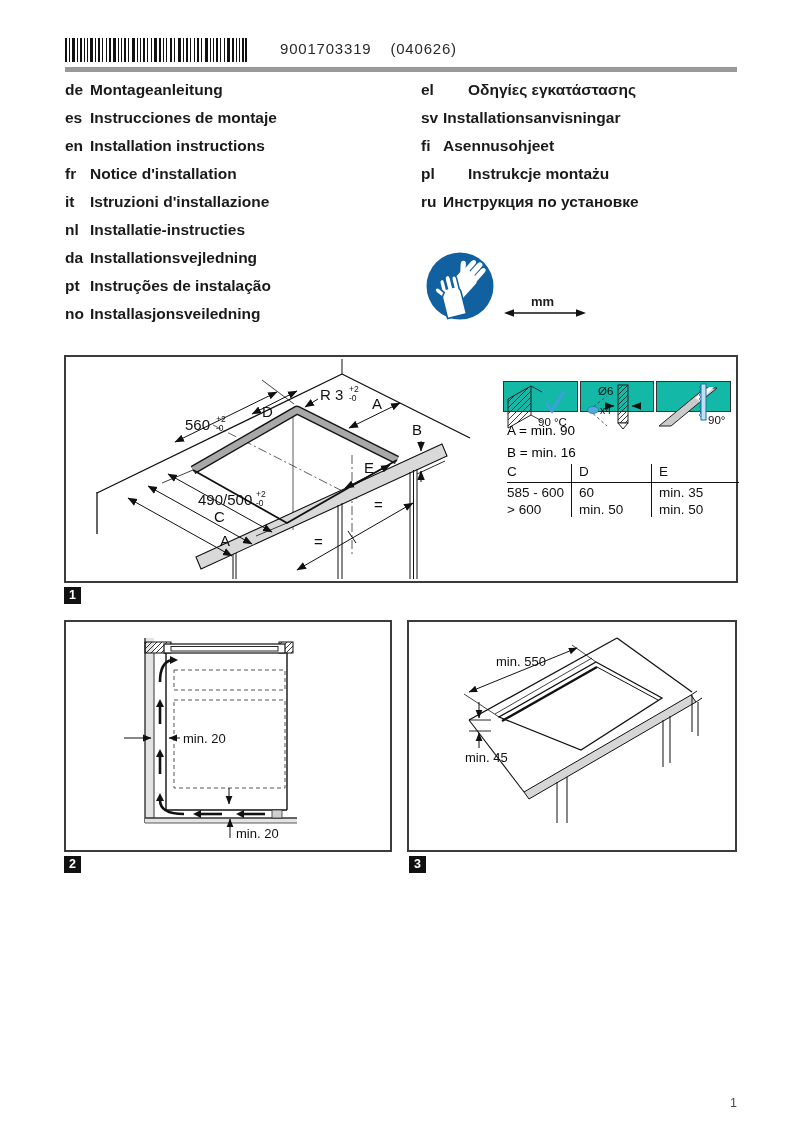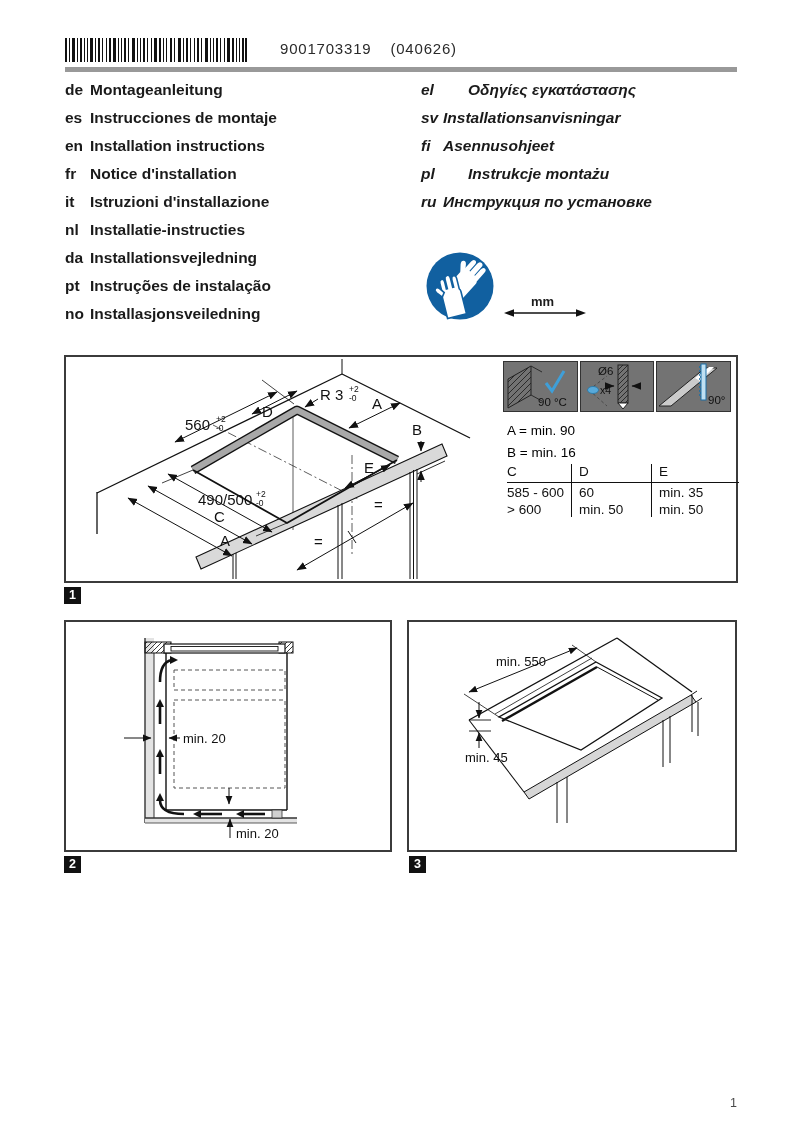--- a/index.html
+++ b/index.html
@@ -5,40 +5,40 @@
   html,body{margin:0;padding:0;background:#fff;}
   #page{position:relative;width:802px;height:1134px;background:#fff;overflow:hidden;
         font-family:"Liberation Sans",sans-serif;color:#1c1c1c;}
   .abs{position:absolute;}
   
   #code-number{left:280px;top:40px;font-size:15px;letter-spacing:.8px;color:#2a2a2a;}
   #divider{left:65px;top:67px;width:672px;height:5px;background:#999;}
   
   .lang-col{top:76px;line-height:28px;font-size:15.5px;font-weight:bold;color:#1a1a1a;}
   #lang-left{left:65px;}
-  #lang-right{left:421px;font-style:italic;}
+  #lang-right{left:421px;}
   .lang-row{white-space:nowrap;}
   .lang-row .code{display:inline-block;width:25px;}
   #lang-right .lang-row .code{width:22px;}
   #lang-right .lang-row:nth-child(1) .code,
   #lang-right .lang-row:nth-child(4) .code,
   #lang-right .lang-row:nth-child(6) .code{width:47px;}
   
   .figbox{border:2px solid #3b3b3b;background:#fff;box-sizing:border-box;}
   #fig1{left:64px;top:355px;width:674px;height:228px;}
   #fig2{left:64px;top:620px;width:328px;height:232px;}
   #fig3{left:407px;top:620px;width:330px;height:232px;}
   .marker{width:17px;height:17px;background:#111;color:#fff;font-size:12.5px;font-weight:bold;
           text-align:center;line-height:17px;}
   #marker1{left:64px;top:587px;}
   #marker2{left:64px;top:856px;}
   #marker3{left:409px;top:856px;}
   
   #detail-row{left:503px;top:361px;width:228px;height:51px;display:flex;gap:2px;}
-  .dbox{flex:1;border:1px solid #333;background:#737373;position:relative;}
+  .dbox{flex:1;border:1px solid #333;background:#14b8a6;position:relative;margin-top:20px;}
   
   #notes{left:507px;top:420px;font-size:13.5px;line-height:22px;color:#000000;}
   #dimtable{left:507px;top:464px;border-collapse:collapse;font-size:13.5px;color:#111;}
   #dimtable th{font-weight:normal;text-align:left;border-bottom:1.5px solid #111;padding:0 0 3px 0;}
   #dimtable td{padding:2px 0 0 0;}
   #dimtable th:nth-child(1),#dimtable td:nth-child(1){width:64px;}
   #dimtable th:nth-child(2),#dimtable td:nth-child(2){width:72px;padding-left:7px;border-left:1px solid #111;}
   #dimtable th:nth-child(3),#dimtable td:nth-child(3){width:80px;padding-left:7px;border-left:1px solid #111;}
   #mm-label{left:531px;top:294px;font-size:13px;font-weight:bold;}
   #page-num{left:700px;top:1096px;width:37px;text-align:right;font-size:12.5px;color:#4a4a4a;}

